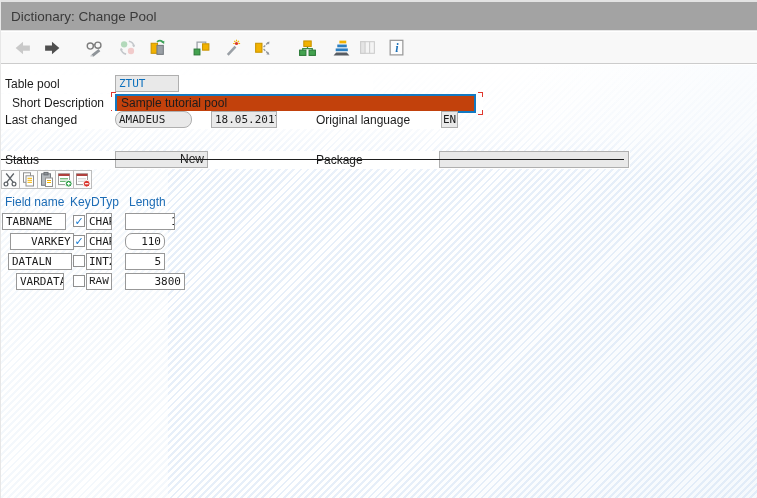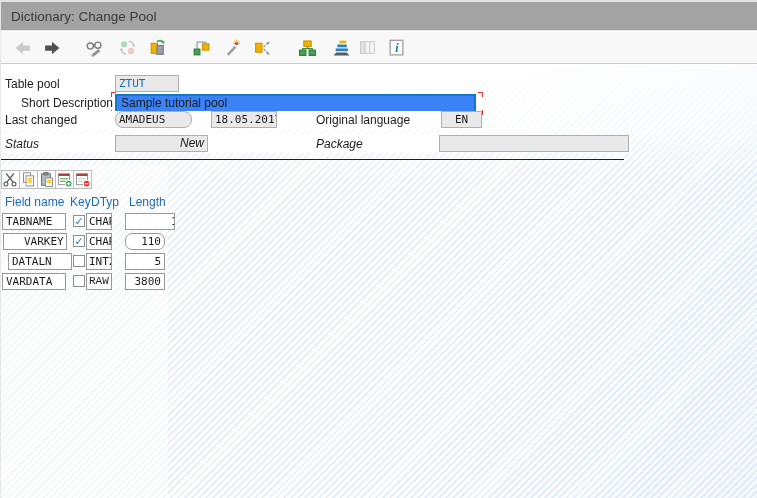--- a/index.html
+++ b/index.html
@@ -52,21 +52,21 @@
     position:absolute; top:2px; font-size:12px; color:#1c1c1c; white-space:nowrap;
   }
   .fld{
     position:absolute; top:0; height:17px; font-family:"DejaVu Sans Mono", monospace;
     font-size:11px; line-height:15px; padding:0 3px; white-space:nowrap; overflow:hidden;
   }
   .fld.ro{ background:#e9e9e9; border:1px solid #afafaf; color:#1c1c1c; }
   .fld.bluetext{ color:#0a6fbd; }
   .desc-field{
     position:absolute; left:114px; top:0; width:361px; height:19px;
-    background:#3b82f6; border:2px solid #1279c2; font-family:"Liberation Sans", sans-serif;
+    background:#c2410c; border:2px solid #1279c2; font-family:"Liberation Sans", sans-serif;
     font-size:12px; line-height:15px; padding:0 4px; color:#1c1c1c;
   }
   .corner{ position:absolute; width:5px; height:5px; pointer-events:none; }
   .corner.tl{ left:110px; top:-2px;  border-left:1px solid #e0372e; border-top:1px solid #e0372e; }
   .corner.bl{ left:110px; top:16px;  border-left:1px solid #e0372e; border-bottom:1px solid #e0372e; }
   .corner.tr{ left:477px; top:-2px;  border-right:1px solid #e0372e; border-top:1px solid #e0372e; }
   .corner.br{ left:477px; top:16px;  border-right:1px solid #e0372e; border-bottom:1px solid #e0372e; }
   .sans-val{ font-family:"Liberation Sans", sans-serif; font-size:12px;text-align:right; }
   .separator{ position:absolute; left:0; top:94px; width:623px; height:1px; background:#1f1f1f; }
   
@@ -220,37 +220,37 @@
     <div class="left-panel"></div>
     <div class="fade-top"></div>
     <div class="tint-br"></div>
 
     <div class="frow" style="top:10px; width:372px;">
       <span class="flabel" style="left:4px">Table pool</span>
       <div class="fld ro bluetext" style="left:114px; width:64px;">ZTUT</div>
     </div>
 
     <div class="frow" style="top:29px; width:482px; height:19px;">
-      <span class="flabel" style="left:20px">Short Description</span>
+      <span class="flabel" style="left:11px">Short Description</span>
       <div class="desc-field">Sample tutorial pool</div>
       <div class="corner tl"></div>
       <div class="corner bl"></div>
       <div class="corner tr"></div>
       <div class="corner br"></div>
     </div>
 
     <div class="frow" style="top:46px; width:457px;">
       <span class="flabel" style="left:4px">Last changed</span>
       <div class="fld ro" style="left:114px; width:77px;border-radius:8px;">AMADEUS</div>
       <div class="fld ro" style="left:210px; width:66px;">18.05.2017</div>
       <span class="flabel" style="left:315px">Original language</span>
-      <div class="fld ro" style="left:440px; width:41px; padding:0 1px;text-align:center;">EN</div>
-    </div>
-
-    <div class="frow" style="top:70px; width:629px;font-style:italic;">
+      <div class="fld ro" style="left:440px; width:17px; padding:0 1px;text-align:center;">EN</div>
+    </div>
+
+    <div class="frow" style="top:86px; width:629px;">
       <span class="flabel" style="left:4px">Status</span>
       <div class="fld ro sans-val" style="left:114px; width:93px;">New</div>
       <span class="flabel" style="left:315px">Package</span>
       <div class="fld ro" style="left:438px; width:190px;"></div>
     </div>
 
     <div class="separator"></div>
 
     <div class="grid-toolbar">
       <button class="gt-btn">
@@ -318,40 +318,40 @@
     <div class="grow" style="top:148px">
       <div class="gcell" style="left:1px; width:64px;">TABNAME</div>
       <div class="gcheck">
           <span>✓</span>
         </div>
       <div class="gcell" style="left:85px; width:26px; padding:0 2px;">CHAR</div>
       <div class="gcell num" style="left:124px; width:40px;padding-left:45px;">10</div>
     </div>
 
     <div class="grow" style="top:168px">
-      <div class="gcell" style="left:2px; width:64px;padding-left:20px;">VARKEY</div>
+      <div class="gcell" style="left:9px; width:64px;padding-left:20px;">VARKEY</div>
       <div class="gcheck">
           <span>✓</span>
         </div>
       <div class="gcell" style="left:85px; width:26px; padding:0 2px;">CHAR</div>
       <div class="gcell num" style="left:124px; width:40px;border-radius:7px;">110</div>
     </div>
 
     <div class="grow" style="top:188px">
       <div class="gcell" style="left:7px; width:64px;">DATALN</div>
       <div class="gcheck">
           <span></span>
         </div>
       <div class="gcell" style="left:85px; width:26px; padding:0 2px;">INT2</div>
       <div class="gcell num" style="left:124px; width:40px;">5</div>
     </div>
 
     <div class="grow" style="top:208px">
-      <div class="gcell" style="left:1px; width:64px;">VARDATA</div>
+      <div class="gcell" style="left:15px; width:48px;">VARDATA</div>
       <div class="gcheck">
           <span></span>
         </div>
       <div class="gcell" style="left:85px; width:26px; padding:0 2px;font-family:Liberation Mono, monospace;">RAW</div>
-      <div class="gcell num" style="left:124px; width:40px;">3800</div>
+      <div class="gcell num" style="left:124px; width:60px;">3800</div>
     </div>
 
   </div>
 </div>
 
 </body></html>

